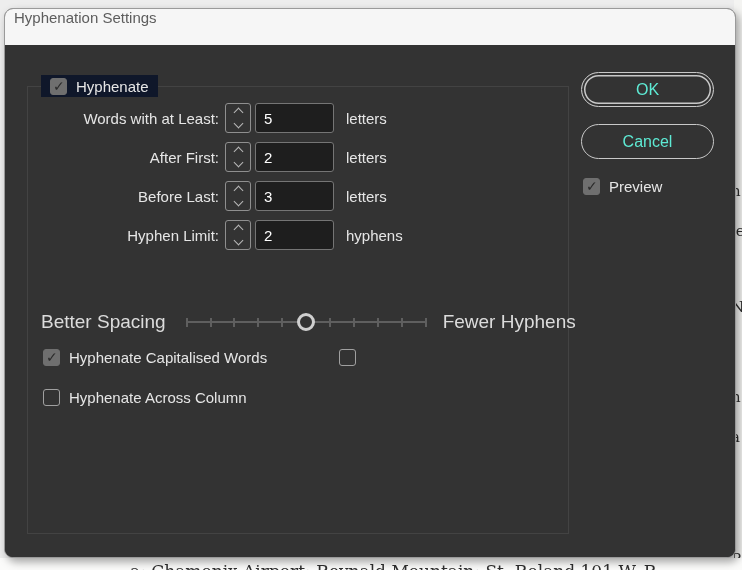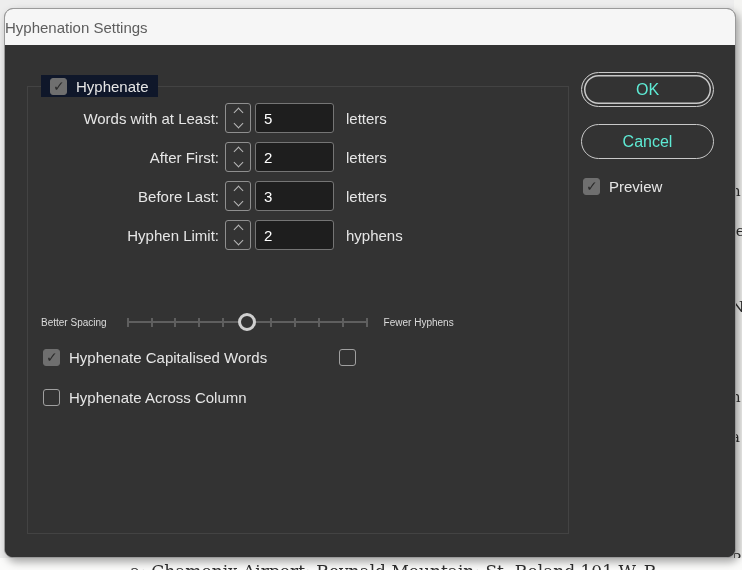--- a/index.html
+++ b/index.html
@@ -24,21 +24,22 @@
     font-size:17px; color:#2f2f2f; white-space:nowrap;
   }
 
   
   .dialog {
     position:absolute; left:4px; top:8px; width:732px; height:550px;
     border:1px solid #9a9a9a; border-radius:9px; overflow:hidden;
     box-shadow:3px 4px 9px rgba(0,0,0,.35); z-index:2; background:#333333;
   }
   .titlebar {
-    height:36px; background:#f6f6f6; display:flex; align-items:center;
+    height:36px; background:#f6f6f6; display:flex; 
+    padding-left:9px;
   }
   .titlebar .title { font-size:15px; color:#5d5d5d; }
   .dlg-body { position:relative; height:514px; background:#333333; }
 
   
   .group-border {
     position:absolute; left:22px; top:41px; width:542px; height:448px;
     border:1px solid #434343; pointer-events:none;
   }
   .legend {
@@ -76,21 +77,21 @@
     border:1px solid #757575; border-radius:3px; color:#ffffff;
     font-size:15px; padding:0 0 0 8px; font-family:inherit; outline:none;
   }
   .unit { margin-left:12px; font-size:15px; color:#e6e6e6; }
 
   
   .slider-row {
     position:absolute; left:36px; top:266px; height:22px;
     display:flex; align-items:center;
   }
-  .slider-label { font-size:10px; color:#dcdcdc; white-space:nowrap; }
+  .slider-label { font-size:19px; color:#dcdcdc; white-space:nowrap; }
   .slider-rail {
     position:relative; width:241px; height:22px; margin:0 16px 0 20px;
     display:flex; align-items:center; justify-content:space-between;
   }
   .slider-track {
     position:absolute; left:0; right:0; top:10px; height:2px; background:#5f5f5f;
   }
   .tick { width:2px; height:9px; background:#5f5f5f; z-index:1; }
   .knob {
     position:absolute; left:50%; top:50%; transform:translate(-50%,-50%);

